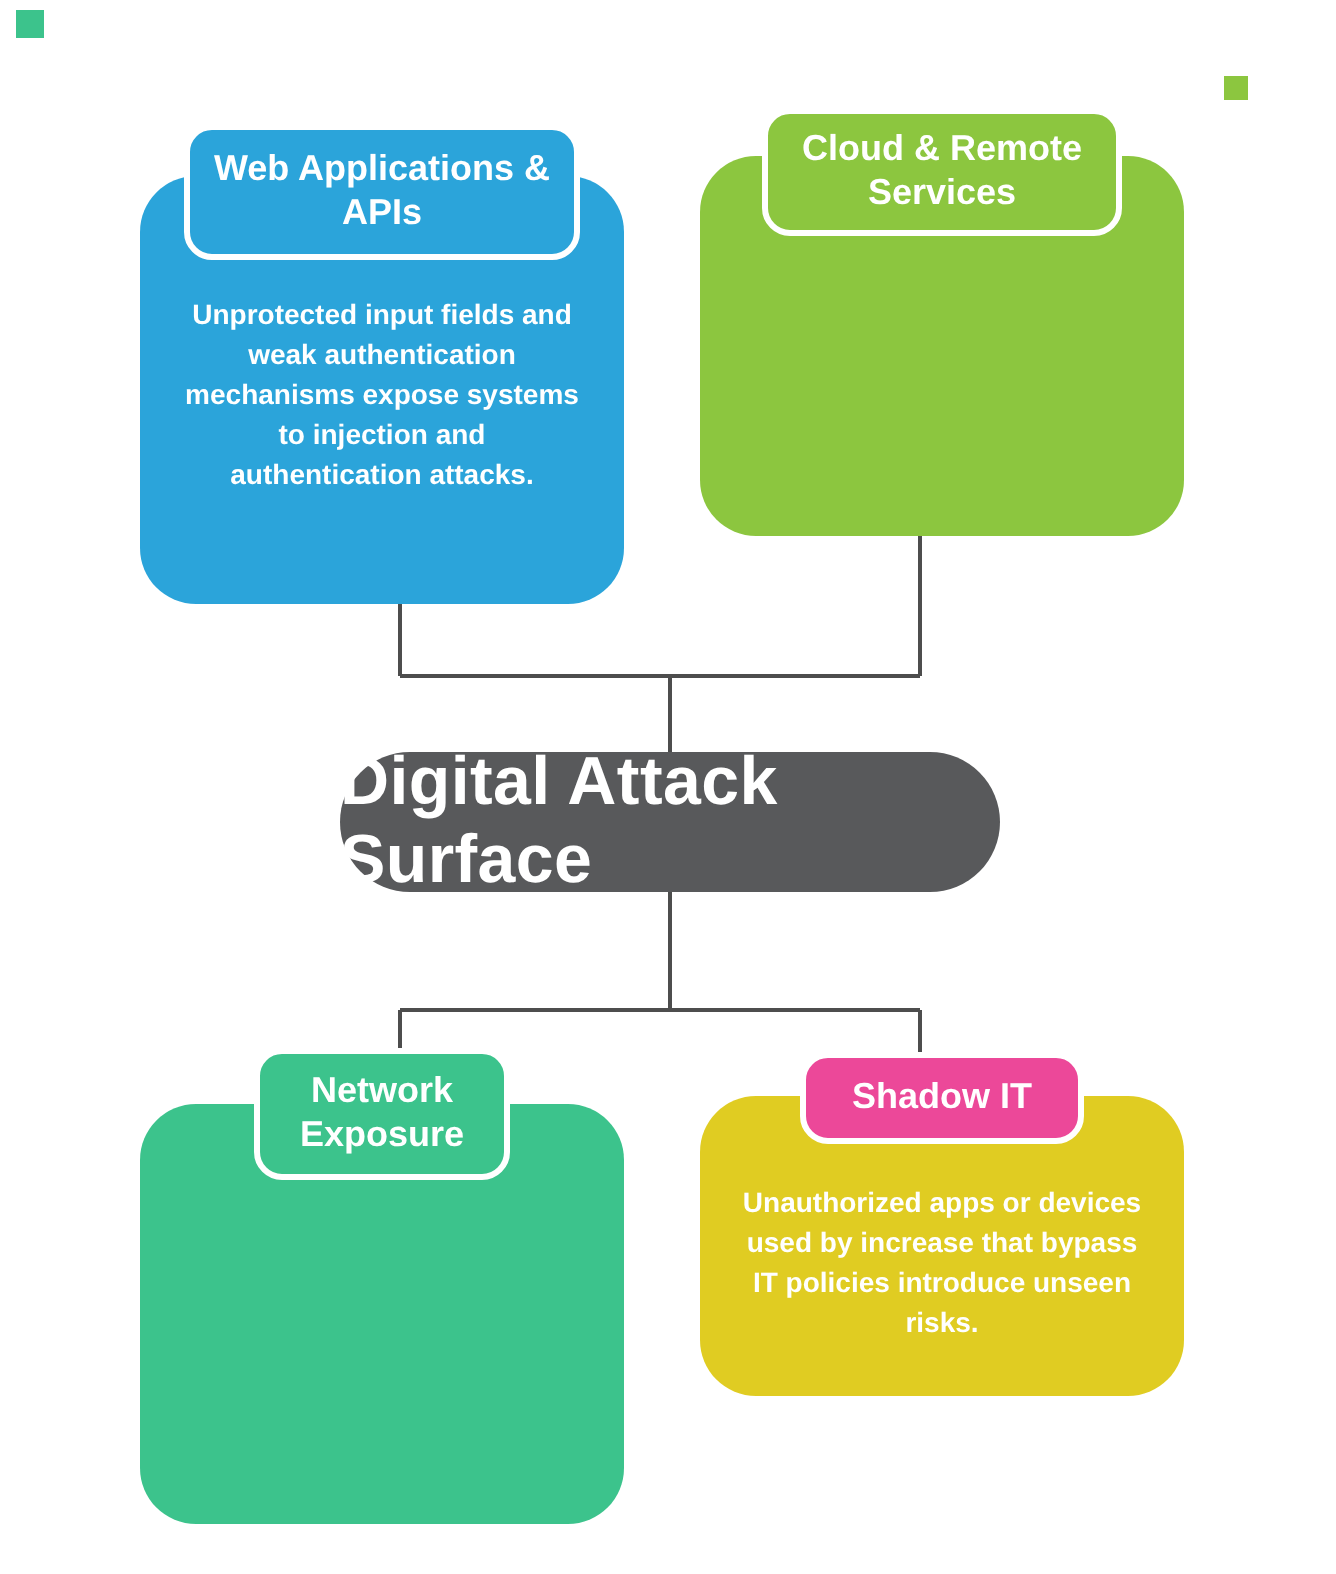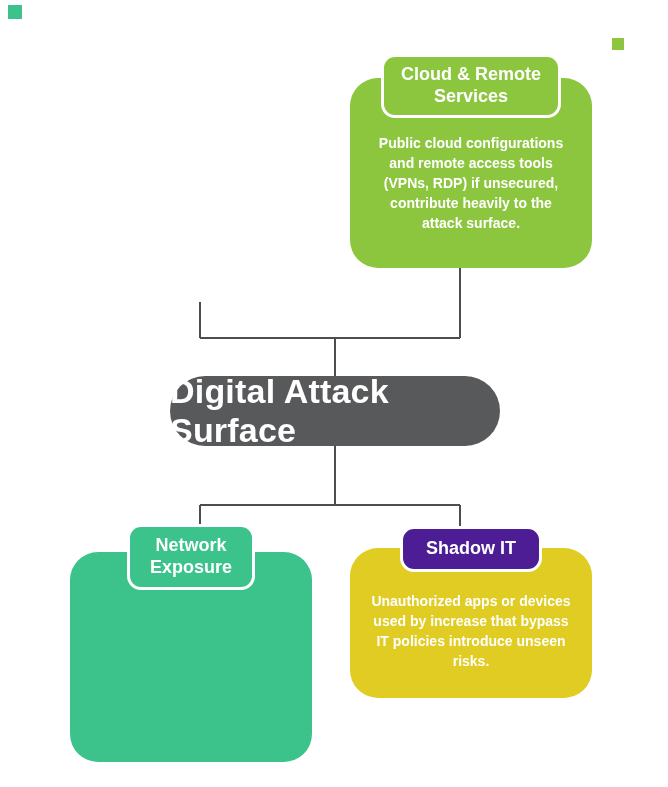--- a/index.html
+++ b/index.html
@@ -99,38 +99,43 @@
       <path d="M200 338 L460 338"></path>
       <path d="M335 338 L335 376"></path>
 
       <path d="M335 446 L335 505"></path>
       <path d="M200 505 L460 505"></path>
       <path d="M200 505 L200 525"></path>
       <path d="M460 505 L460 527"></path>
     </g>
   </svg>
 
+  <div class="card card-web" style="background-color: rgb(43, 164, 218);">
+    <div class="tab" style="background-color: rgb(43, 164, 218);">
+      <span>Web Applications &amp; APIs</span>
+    </div>
+    <div class="card-body">Unprotected input fields and weak authentication mechanisms expose systems to injection and authentication attacks.</div>
+  </div>
 
   <div class="card card-cloud" style="background-color: rgb(140, 198, 63);">
     <div class="tab" style="background-color: rgb(140, 198, 63);">
       <span>Cloud &amp; Remote Services</span>
     </div>
-    <div class="card-body">Public cloud configurations and remote access tools (VPNs, RDP) if unsecured, contribute heavily to the attack surface.</div>
   </div>
 
   <div class="center-pill" style="background-color: rgb(88, 89, 91);">
     <span>Digital Attack Surface</span>
   </div>
 
   <div class="card card-network" style="background-color: rgb(60, 195, 140);">
     <div class="tab" style="background-color: rgb(60, 195, 140);">
       <span>Network Exposure</span>
     </div>
   </div>
 
   <div class="card card-shadow" style="background-color: rgb(224, 204, 34);">
-    <div class="tab" style="background-color: #4c1d95;">
+    <div class="tab" style="background-color: #ec4899;">
       <span>Shadow IT</span>
     </div>
     <div class="card-body">Unauthorized apps or devices used by increase that bypass IT policies introduce unseen risks.</div>
   </div>
 
 </div>
 
 </body></html>

